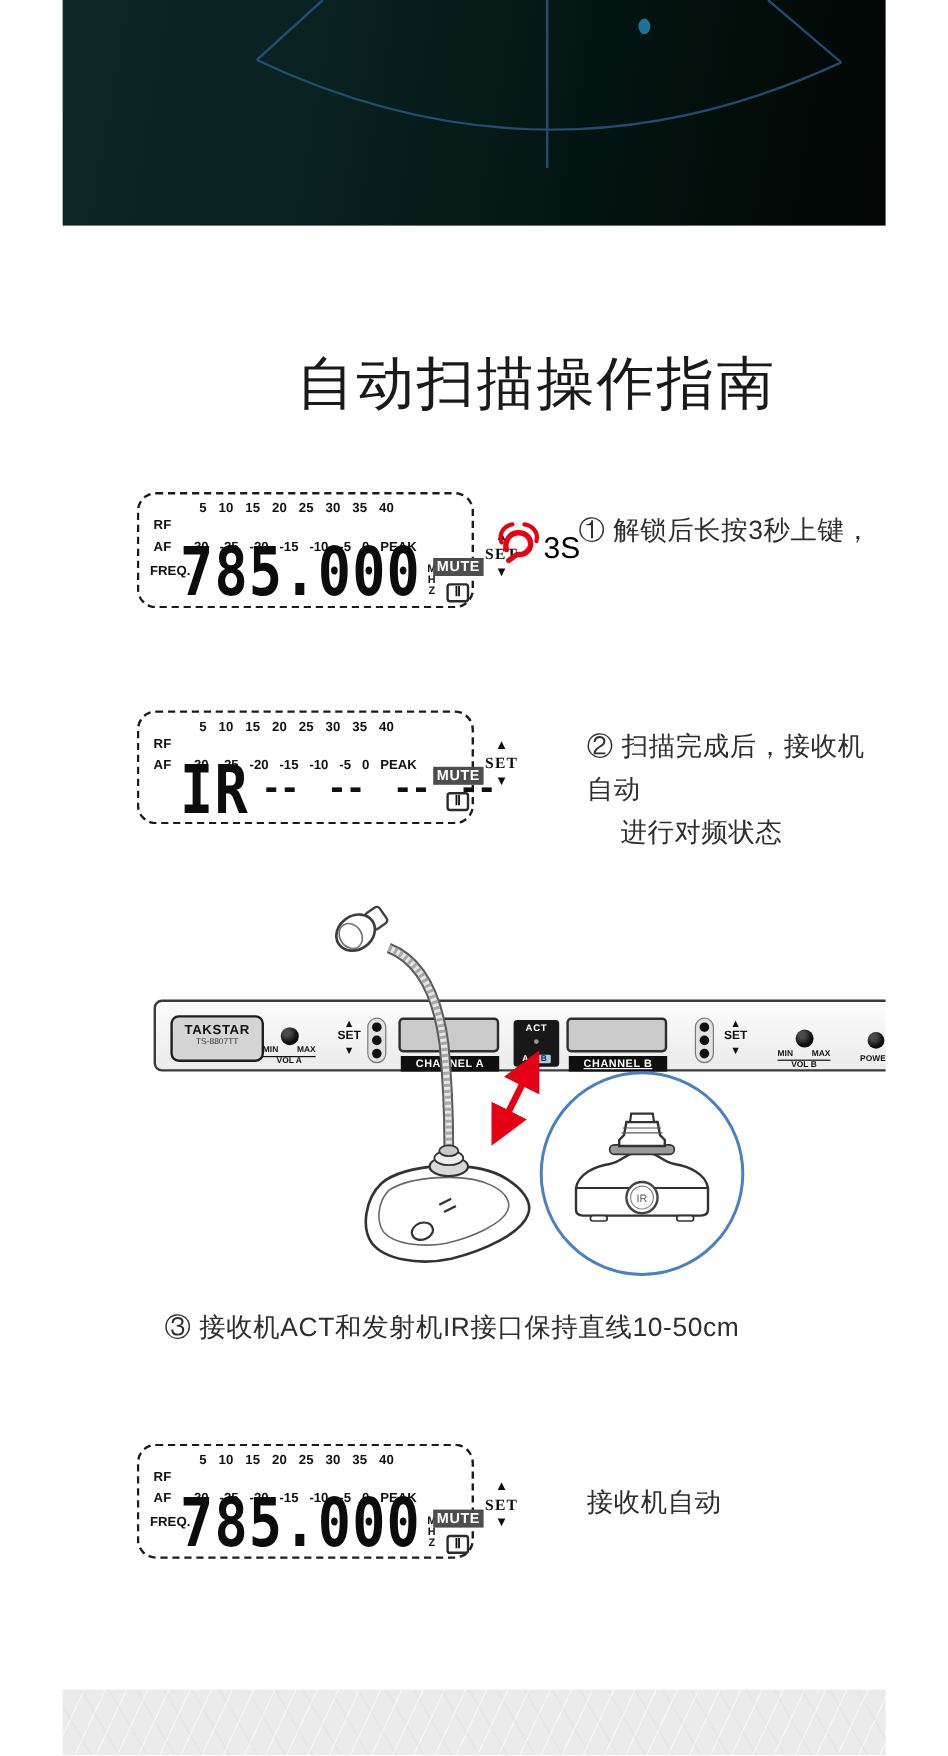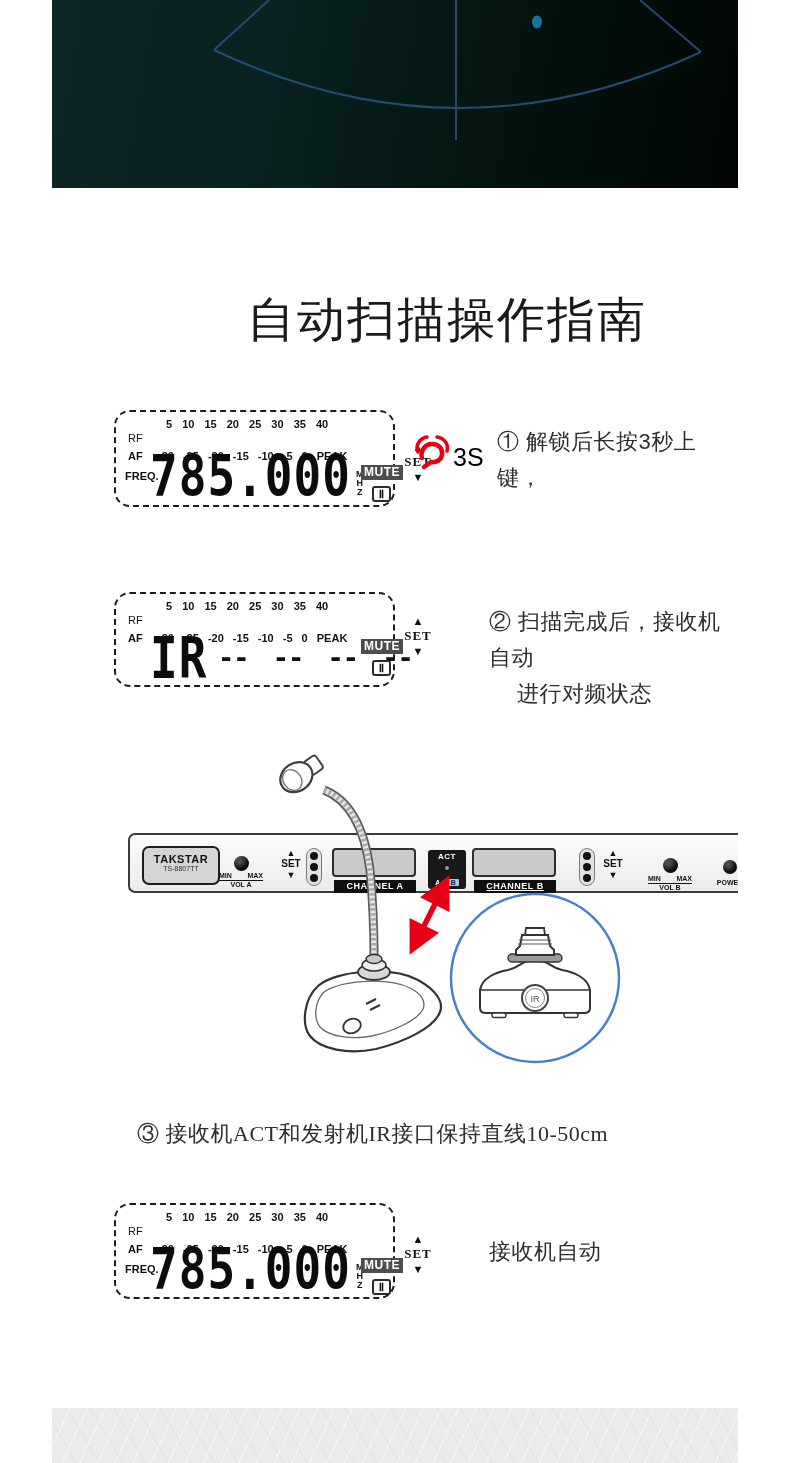--- a/index.html
+++ b/index.html
@@ -14,21 +14,21 @@
 
   
   .title { position:absolute; left:0; top:288px; width:790px; text-align:center;
     font-size:48px; font-weight:300; letter-spacing:2px; color:#1a1a1a; }
 
   
   .lcd { position:absolute; left:62px; width:281px; height:97px;
     border:2px dashed #1c1c1c; border-radius:16px; background:#fff; color:#111; }
   .lcd .scale-top { position:absolute; left:50px; top:6px; font-size:11px; font-weight:600;
     white-space:pre; word-spacing:7px; letter-spacing:0; }
-  .lcd .rf  { position:absolute; left:12px; top:20px; font-size:11px; font-weight:400; }
+  .lcd .rf  { position:absolute; left:12px; top:20px; font-size:11px; font-weight:700; }
   .lcd .af  { position:absolute; left:12px; top:38px; font-size:11px; font-weight:700; }
   .lcd .scale-bot { position:absolute; left:42px; top:38px; font-size:11px; font-weight:600;
     white-space:pre; word-spacing:6px; }
   .lcd .freq { position:absolute; left:9px; top:58px; font-size:11px; font-weight:700; }
   .seg { font-family:"DejaVu Sans Mono", monospace; font-weight:bold; font-size:46px;
     letter-spacing:1px; color:#0c0c0c; transform:scaleY(1.22); transform-origin:50% 100%; }
   .lcd .value { position:absolute; left:34px; top:47px; line-height:44px; }
   .lcd .dashes { position:absolute; left:102px; top:48px; font-family:"DejaVu Sans Mono",monospace;
     font-weight:bold; font-size:27px; letter-spacing:-1px; word-spacing:9px; white-space:pre; }
   .lcd .mhz { position:absolute; left:240px; top:58px; font-size:9px; font-weight:800; line-height:9px; text-align:center; }
@@ -126,21 +126,21 @@
     <span class="tri">▼</span>
   </div>
 
   <svg class="press-icon" width="46" height="42" viewBox="0 0 46 42">
     <path d="M8 18 C5 11 10 4 17 3" fill="none" stroke="#e60012" stroke-width="3.5" stroke-linecap="round"></path>
     <path d="M27 3 C34 4 39 10 37 17" fill="none" stroke="#e60012" stroke-width="3.5" stroke-linecap="round"></path>
     <path d="M12 24 C10 17 15 10 22 10 C29 10 33 15 32 21 C31 26 26 29 21 28 L14 33" fill="none" stroke="#e60012" stroke-width="4.5" stroke-linecap="round" stroke-linejoin="round"></path>
   </svg>
   <span class="badge-3s">3S</span>
 
-  <div class="step" style="left:445px; top:424px;">
+  <div class="step" style="left:430px; top:424px;">
     <span>① 解锁后长按3秒上键，</span>
   </div>
 
   <div class="lcd" style="top:592px; height:95px;">
     <span class="scale-top">5 10 15 20 25 30 35 40</span>
     <span class="rf">RF</span>
     <span class="af">AF</span>
     <span class="scale-bot">-30 -25 -20 -15 -10 -5 0 PEAK</span>
     <span class="value seg">IR</span>
     <span class="dashes">-- -- -- --</span>
@@ -264,21 +264,21 @@
         <path d="M474 188 L492 188 L493 195 L473 195 Z" fill="#fff" stroke="#333" stroke-width="1.8"></path>
         <rect x="440" y="273" width="14" height="4.5" rx="2" fill="#fff" stroke="#333" stroke-width="1.4"></rect>
         <rect x="512" y="273" width="14" height="4.5" rx="2" fill="#fff" stroke="#333" stroke-width="1.4"></rect>
         <circle cx="483" cy="258" r="13" fill="#fff" stroke="#444" stroke-width="2"></circle>
         <circle cx="483" cy="258" r="9.5" fill="none" stroke="#888" stroke-width="1"></circle>
         <text x="483" y="261.5" font-size="9" fill="#555" text-anchor="middle" font-family="Liberation Sans, sans-serif">IR</text>
       </g>
     </g>
   </svg>
 
-  <div class="step" style="left:85px; top:1116px;font-family:Liberation Serif, serif;">③ 接收机ACT和发射机IR接口保持直线10-50cm</div>
+  <div class="step" style="left:85px; top:1088px;">③ 接收机ACT和发射机IR接口保持直线10-50cm</div>
 
   <div class="lcd" style="top:1203px; height:96px;">
     <span class="scale-top">5 10 15 20 25 30 35 40</span>
     <span class="rf">RF</span>
     <span class="af">AF</span>
     <span class="scale-bot">-30 -25 -20 -15 -10 -5 0 PEAK</span>
     <span class="freq">FREQ.</span>
     <span class="value seg">785.000</span>
     <span class="mhz"><span>M</span><br><span>H</span><br><span>Z</span></span>
     <span class="mute">MUTE</span>

